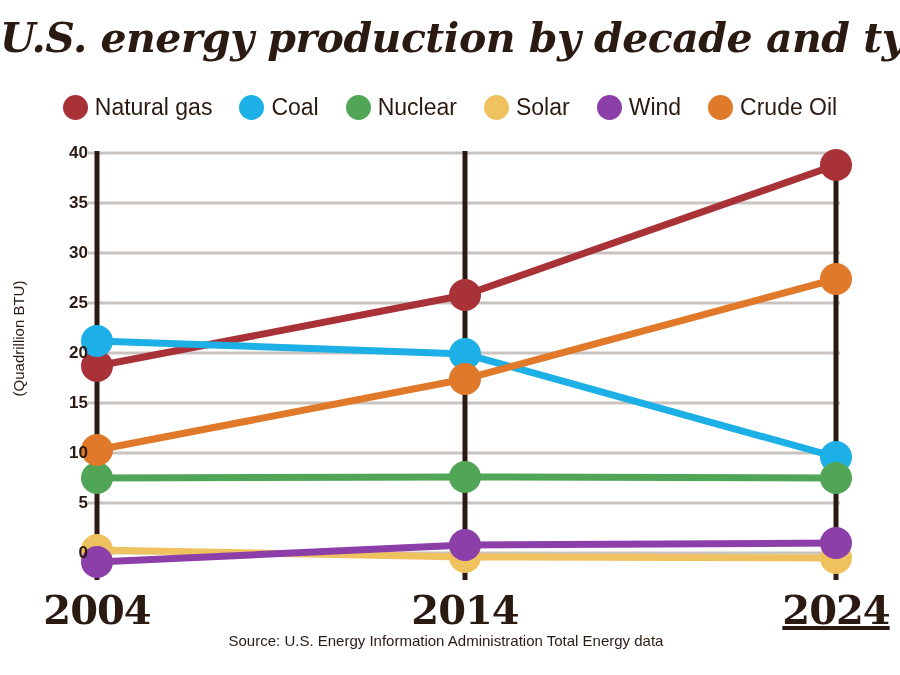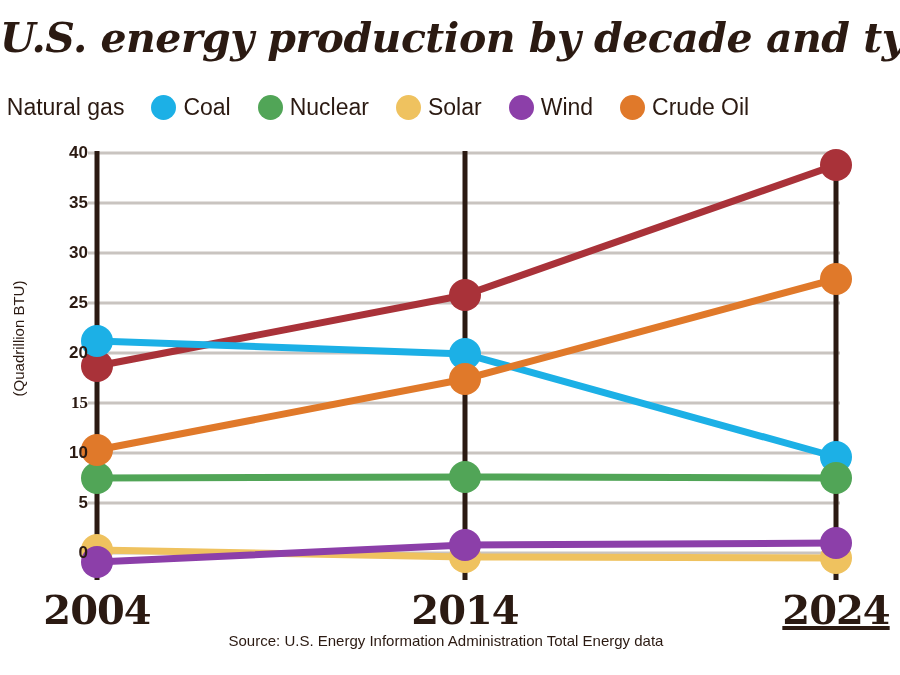--- a/index.html
+++ b/index.html
@@ -35,21 +35,21 @@
     letter-spacing: -0.5px;
     color: #2b1a12;
     white-space: nowrap;
   }
 
   
   #legend {
     position: absolute;
     left: 0;
     top: 94px;
-    width: 724px;
+    width: 900px;
     display: flex;
     justify-content: center;
     align-items: center;
     gap: 27px;
   }
   .legend-item {
     display: flex;
     align-items: center;
     gap: 7px;
   }
@@ -208,21 +208,21 @@
           <circle cx="836" cy="543" r="16" fill="#8C3FA9"></circle>
           <circle cx="97" cy="450" r="16" fill="#E0792A"></circle>
           <circle cx="465" cy="379" r="16" fill="#E0792A"></circle>
           <circle cx="836" cy="279" r="16" fill="#E0792A"></circle>
         </g>
       </svg>
     <div id="y-ticks">
         <div class="y-tick-label" style="top: 553px;">0</div>
         <div class="y-tick-label" style="top: 503px;">5</div>
         <div class="y-tick-label" style="top: 453px;">10</div>
-        <div class="y-tick-label" style="top: 403px; font-family: Liberation Serif, serif;">15</div>
+        <div class="y-tick-label" style="top: 403px;">15</div>
         <div class="y-tick-label" style="top: 353px;">20</div>
         <div class="y-tick-label" style="top: 303px;">25</div>
         <div class="y-tick-label" style="top: 253px;">30</div>
         <div class="y-tick-label" style="top: 203px;">35</div>
         <div class="y-tick-label" style="top: 153px;">40</div>
       </div>
     <div id="y-axis-title">(Quadrillion BTU)</div>
     <div id="x-ticks">
         <div class="x-tick-label" style="left: 97px;">2004</div>
         <div class="x-tick-label" style="left: 465px;">2014</div>

